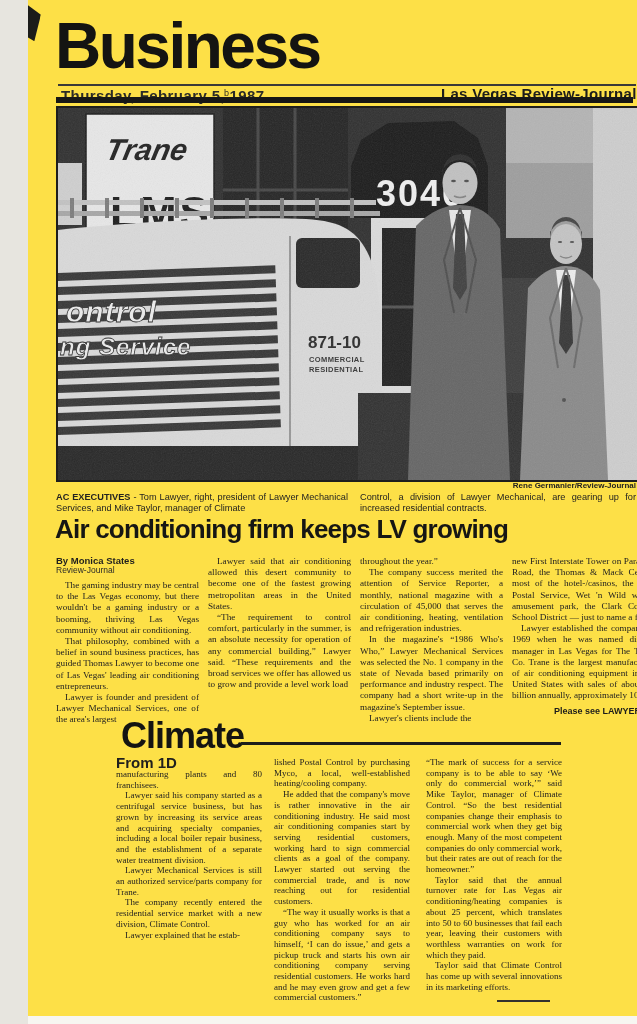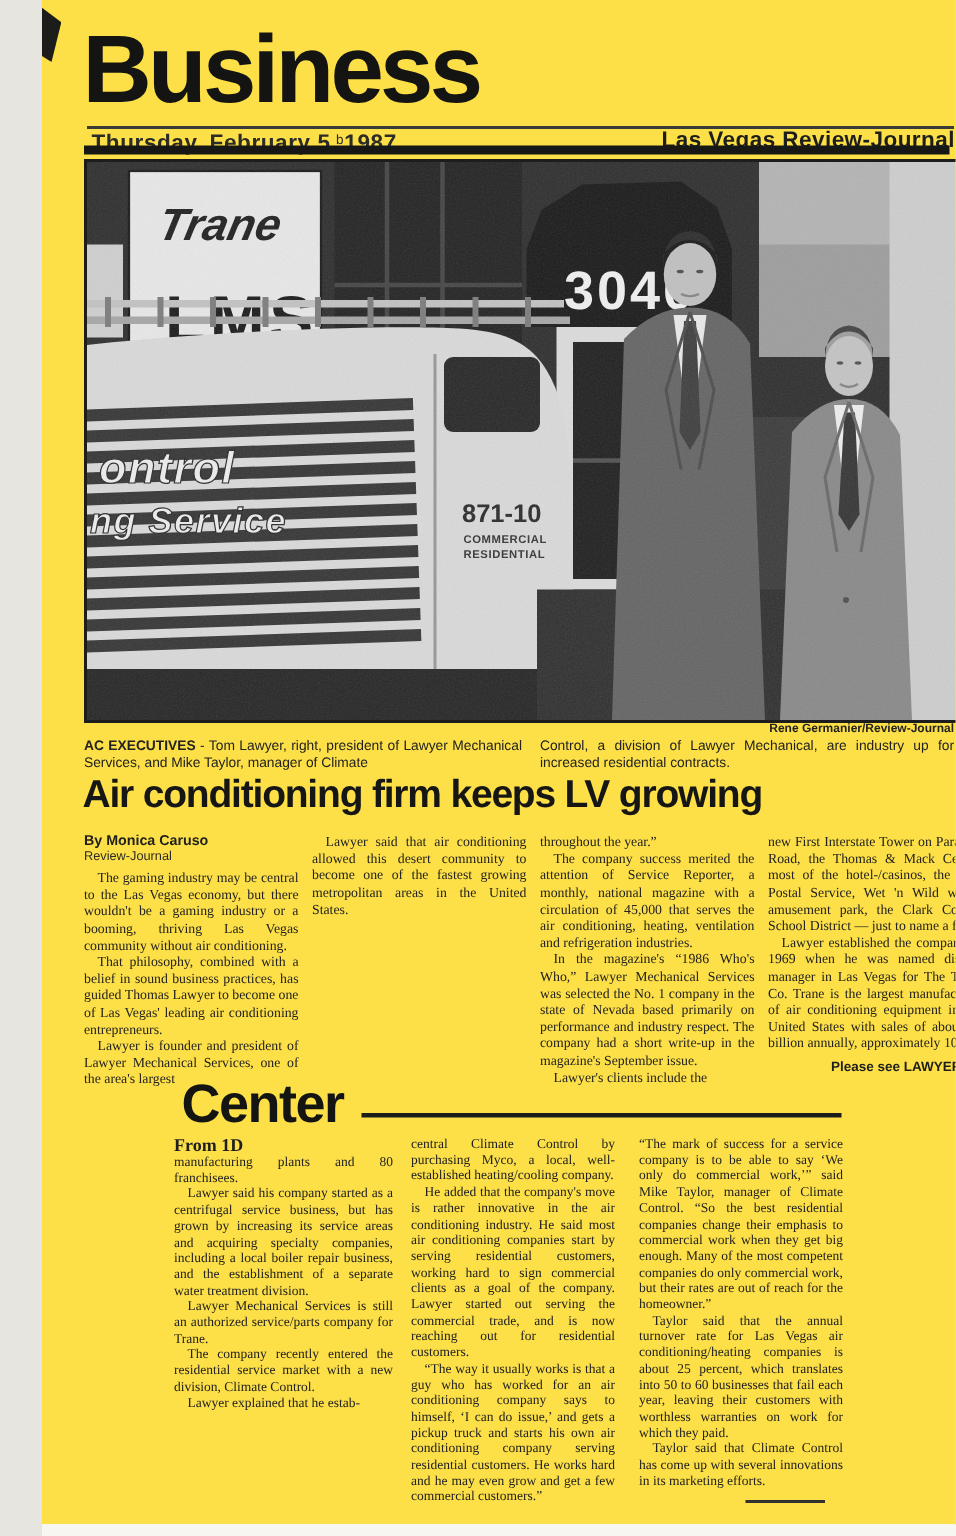--- a/index.html
+++ b/index.html
@@ -45,21 +45,21 @@
   .jump-head{position:absolute;left:93px;top:718px;font-family:"Liberation Sans",sans-serif;
     font-weight:bold;font-size:36px;line-height:1;letter-spacing:-1px;color:#141412;}
   .jump-rule{position:absolute;left:213px;top:742px;width:320px;height:3px;background:#1d1d1b;}
   
   .colb{position:absolute;top:757px;}
   .colb p{margin:0;font-size:9px;line-height:10.7px;text-align:justify;text-indent:9px;}
   .colb p.npi{text-indent:0;}
   .colb-1{left:88px;width:146px;}
   .colb-2{left:246px;width:136px;}
   .colb-3{left:398px;width:136px;}
-  .from-line{font-family:Liberation Serif, serif;font-weight:bold;font-size:12px;line-height:12px;color:#1f1f1d;}
+  .from-line{font-family:Liberation Sans, sans-serif;font-weight:bold;font-size:15px;line-height:12px;color:#1f1f1d;}
   .end-rule{position:absolute;left:469px;top:1000px;width:53px;height:2px;background:#33312e;}
 </style>
 </head>
 <body>
 
 <div class="page">
   <div class="scan-blot"></div>
   <div class="page-edge-right"></div>
   <div class="page-edge-bottom"></div>
 
@@ -167,62 +167,63 @@
         <path d="M502,148 Q508,152 514,148" stroke="#8a8373" stroke-width="1.5" fill="none"></path>
         <circle cx="506" cy="292" r="2" fill="#55524a"></circle>
       </g>
       <rect x="0" y="0" width="580" height="372" filter="url(#grain)" opacity="0.12"></rect>
     </svg>
   </div>
 
   <div class="credit">Rene Germanier/Review-Journal</div>
   <div class="caption">
     <div class="cap-col1"><span class="cap-label">AC EXECUTIVES</span><span> - Tom Lawyer, right, president of Lawyer Mechanical Services, and Mike Taylor, manager of Climate</span></div>
-    <div class="cap-col2">Control, a division of Lawyer Mechanical, are industry up for increased residential contracts.</div>
+    <div class="cap-col2">Control, a division of Lawyer Mechanical, are gearing up for increased residential contracts.</div>
   </div>
 
   <div class="headline">Air conditioning firm keeps LV growing</div>
 
   <div class="cols-top">
     <div class="col">
-      <div class="byline">By Monica Caruso</div>
+      <div class="byline">By Monica States</div>
       <div class="byline-org">Review-Journal</div>
       <p>The gaming industry may be central to the Las Vegas economy, but there wouldn't be a gaming industry or a booming, thriving Las Vegas community without air conditioning.</p>
       <p>That philosophy, combined with a belief in sound business practices, has guided Thomas Lawyer to become one of Las Vegas' leading air conditioning entrepreneurs.</p>
       <p>Lawyer is founder and president of Lawyer Mechanical Services, one of the area's largest</p>
     </div>
     <div class="col">
       <p>Lawyer said that air conditioning allowed this desert community to become one of the fastest growing metropolitan areas in the United States.</p>
+      <p>“The requirement to control comfort, particularly in the summer, is an absolute necessity for operation of any commercial building,” Lawyer said. “These requirements and the broad services we offer has allowed us to grow and provide a level work load</p>
     </div>
     <div class="col">
       <p class="npi">throughout the year.”</p>
       <p>The company success merited the attention of Service Reporter, a monthly, national magazine with a circulation of 45,000 that serves the air conditioning, heating, ventilation and refrigeration industries.</p>
       <p>In the magazine's “1986 Who's Who,” Lawyer Mechanical Services was selected the No. 1 company in the state of Nevada based primarily on performance and industry respect. The company had a short write-up in the magazine's September issue.</p>
       <p>Lawyer's clients include the</p>
     </div>
     <div class="col">
       <p class="npi">new First Interstate Tower on Paradise Road, the Thomas &amp; Mack Center, most of the hotel-/casinos, the U.S. Postal Service, Wet 'n Wild water-amusement park, the Clark County School District — just to name a few.</p>
       <p>Lawyer established the company in 1969 when he was named district manager in Las Vegas for The Trane Co. Trane is the largest manufacturer of air conditioning equipment in the United States with sales of about $1 billion annually, approximately 10</p>
       <div class="see-line">Please see LAWYER/5D</div>
     </div>
   </div>
 
-  <div class="jump-head">Center</div>
+  <div class="jump-head">Climate</div>
   <div class="jump-rule"></div>
 
   <div class="colb colb-1">
     <div class="from-line">From 1D</div>
     <p class="npi">manufacturing plants and 80 franchisees.</p>
     <p>Lawyer said his company started as a centrifugal service business, but has grown by increasing its service areas and acquiring specialty companies, including a local boiler repair business, and the establishment of a separate water treatment division.</p>
     <p>Lawyer Mechanical Services is still an authorized service/parts company for Trane.</p>
     <p>The company recently entered the residential service market with a new division, Climate Control.</p>
     <p>Lawyer explained that he estab-</p>
   </div>
   <div class="colb colb-2">
-    <p class="npi">central Climate Control by purchasing Myco, a local, well-established heating/cooling company.</p>
+    <p class="npi">lished Postal Control by purchasing Myco, a local, well-established heating/cooling company.</p>
     <p>He added that the company's move is rather innovative in the air conditioning industry. He said most air conditioning companies start by serving residential customers, working hard to sign commercial clients as a goal of the company. Lawyer started out serving the commercial trade, and is now reaching out for residential customers.</p>
     <p>“The way it usually works is that a guy who has worked for an air conditioning company says to himself, ‘I can do issue,’ and gets a pickup truck and starts his own air conditioning company serving residential customers. He works hard and he may even grow and get a few commercial customers.”</p>
   </div>
   <div class="colb colb-3">
     <p class="npi">“The mark of success for a service company is to be able to say ‘We only do commercial work,’” said Mike Taylor, manager of Climate Control. “So the best residential companies change their emphasis to commercial work when they get big enough. Many of the most competent companies do only commercial work, but their rates are out of reach for the homeowner.”</p>
     <p>Taylor said that the annual turnover rate for Las Vegas air conditioning/heating companies is about 25 percent, which translates into 50 to 60 businesses that fail each year, leaving their customers with worthless warranties on work for which they paid.</p>
     <p>Taylor said that Climate Control has come up with several innovations in its marketing efforts.</p>
   </div>
   <div class="end-rule"></div>
 </div>

